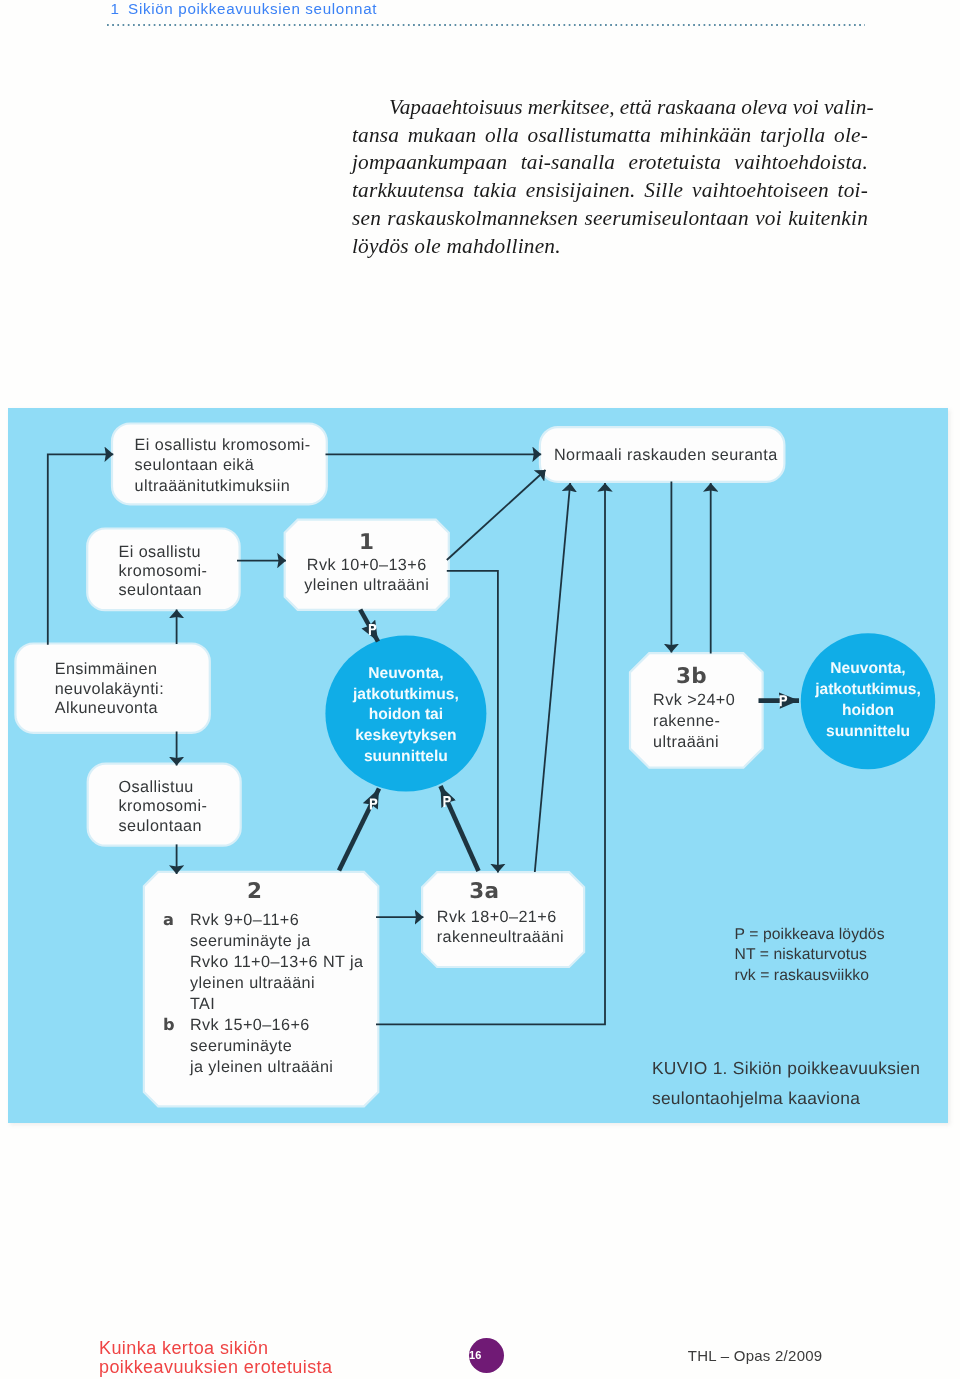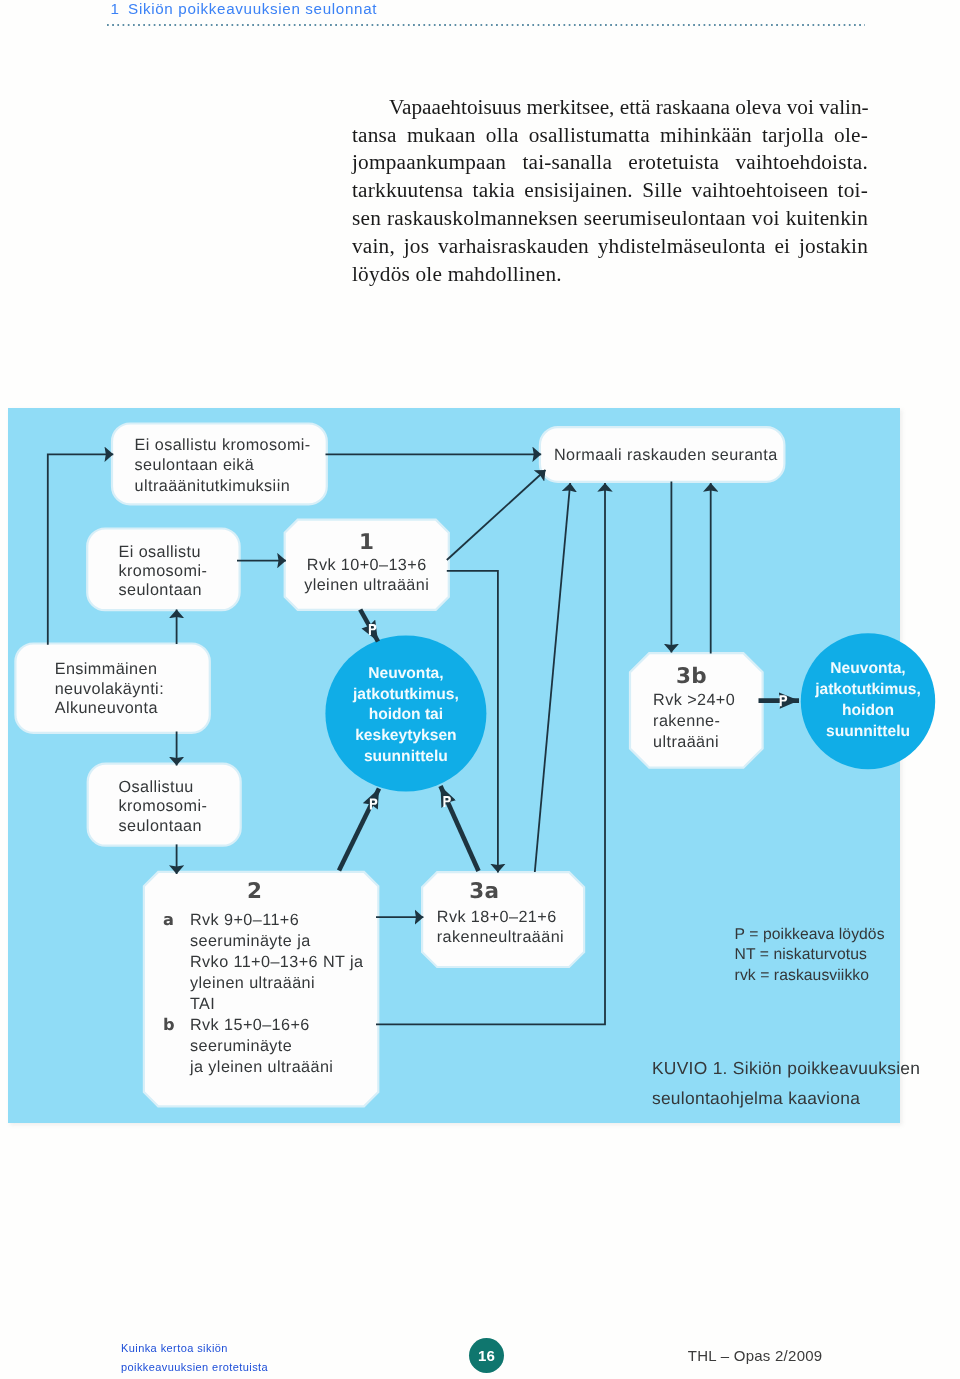--- a/index.html
+++ b/index.html
@@ -8,49 +8,48 @@
   
   .hdr{position:absolute;left:110.4px;top:0px;font-size:15.2px;color:#3b82f6;letter-spacing:.66px;line-height:17px;}
   .hdr .num{margin-right:8.6px;}
   .hdr-rule{position:absolute;left:107.2px;top:24.1px;width:758px;height:2px;
     background-image:radial-gradient(circle at 0.95px 0.95px,#5f8fa6 0.95px,rgba(0,0,0,0) 1.05px);
     background-size:5.2px 2px;background-repeat:repeat-x;}
   
   .body-col{position:absolute;left:352px;top:93.8px;width:516px;
      font-family:"Liberation Serif",serif;font-size:21.3px;line-height:27.85px;color:#1a1a1a;letter-spacing:0.20px;
      margin:0;}
-  .bl{height:27.85px;text-align:justify;text-align-last:justify;white-space:pre;}
+  .bl{height:27.85px;text-align:justify;text-align-last:justify;white-space:pre;font-style:italic;}
   .bl.first{text-indent:37px;text-align-last:left;letter-spacing:-0.02px;}
   .bl.last{text-align-last:left;}
   
-  .fig{position:absolute;left:8px;top:408px;width:892px;height:715px;background:#90dcf6;box-shadow:2px 2px 4px rgba(130,130,135,0.13);}
+  .fig{position:absolute;left:8px;top:408px;width:892px;height:715px;background:#90dcf6;box-shadow:2px 2px 4px rgba(130,130,135,0.13);padding-left:48px;}
   svg.diagram{position:absolute;left:0;top:0;width:937px;height:715px;overflow:visible;display:block;}
   svg text{text-rendering:geometricPrecision;}
   body{-webkit-font-smoothing:antialiased;}
   
-  .ft-left{position:absolute;left:121px;top:1338.6px;font-size:11px;line-height:19.5px;color:#1d4ed8;letter-spacing:.42px;}
+  .ft-left{position:absolute;left:99px;top:1338.6px;font-size:18px;line-height:19.5px;color:#ef4444;letter-spacing:.42px;}
   .ft-right{position:absolute;left:687.8px;top:1347.2px;font-size:15px;color:#3b3b3b;letter-spacing:.25px;}
   .pgnum{position:absolute;left:469px;top:1337.5px;width:35px;height:35px;border-radius:50%;
-     background:#0f766e;color:#fff;font-size:15px;font-weight:bold;text-align:center;line-height:35.5px;letter-spacing:.2px;}
+     background:#701a75;color:#fff;font-size:11px;font-weight:bold;text-align:left;line-height:35.5px;letter-spacing:.2px;}
 </style>
 </head>
 <body>
 
 <div class="page">
   <div class="hdr">
     <span class="num">1</span><span>Sikiön poikkeavuuksien seulonnat</span>
   </div>
   <div class="hdr-rule"></div>
   <div class="body-col">
     <div class="bl first">Vapaaehtoisuus merkitsee, että raskaana oleva voi valin-</div>
     <div class="bl">tansa mukaan olla osallistumatta mihinkään tarjolla ole-</div>
     <div class="bl">jompaankumpaan tai-sanalla erotetuista vaihtoehdoista.</div>
     <div class="bl">tarkkuutensa takia ensisijainen. Sille vaihtoehtoiseen toi-</div>
     <div class="bl">sen raskauskolmanneksen seerumiseulontaan voi kuitenkin</div>
-    <div class="bl">vain, jos varhaisraskauden yhdistelmäseulonta ei jostakin</div>
     <div class="bl last">löydös ole mahdollinen.</div>
   </div>
   <div class="fig">
     <svg class="diagram" viewBox="0 0 937 715" width="937" height="715">
       <defs>
         <marker id="ah" markerWidth="5.2" markerHeight="8.6" refX="4.9" refY="4.3" orient="auto" markerUnits="strokeWidth">
           <path d="M0,0 L4.9,4.3 L0,8.6 L0.75,4.3 Z" fill="#1d3440"></path>
         </marker>
         <marker id="ahb" markerWidth="4.5" markerHeight="3.55" refX="4.45" refY="1.775" orient="auto" markerUnits="strokeWidth">
           <path d="M0,0 L4.45,1.775 L0.25,3.55 L0.55,1.775 Z" fill="#1d3440"></path>

